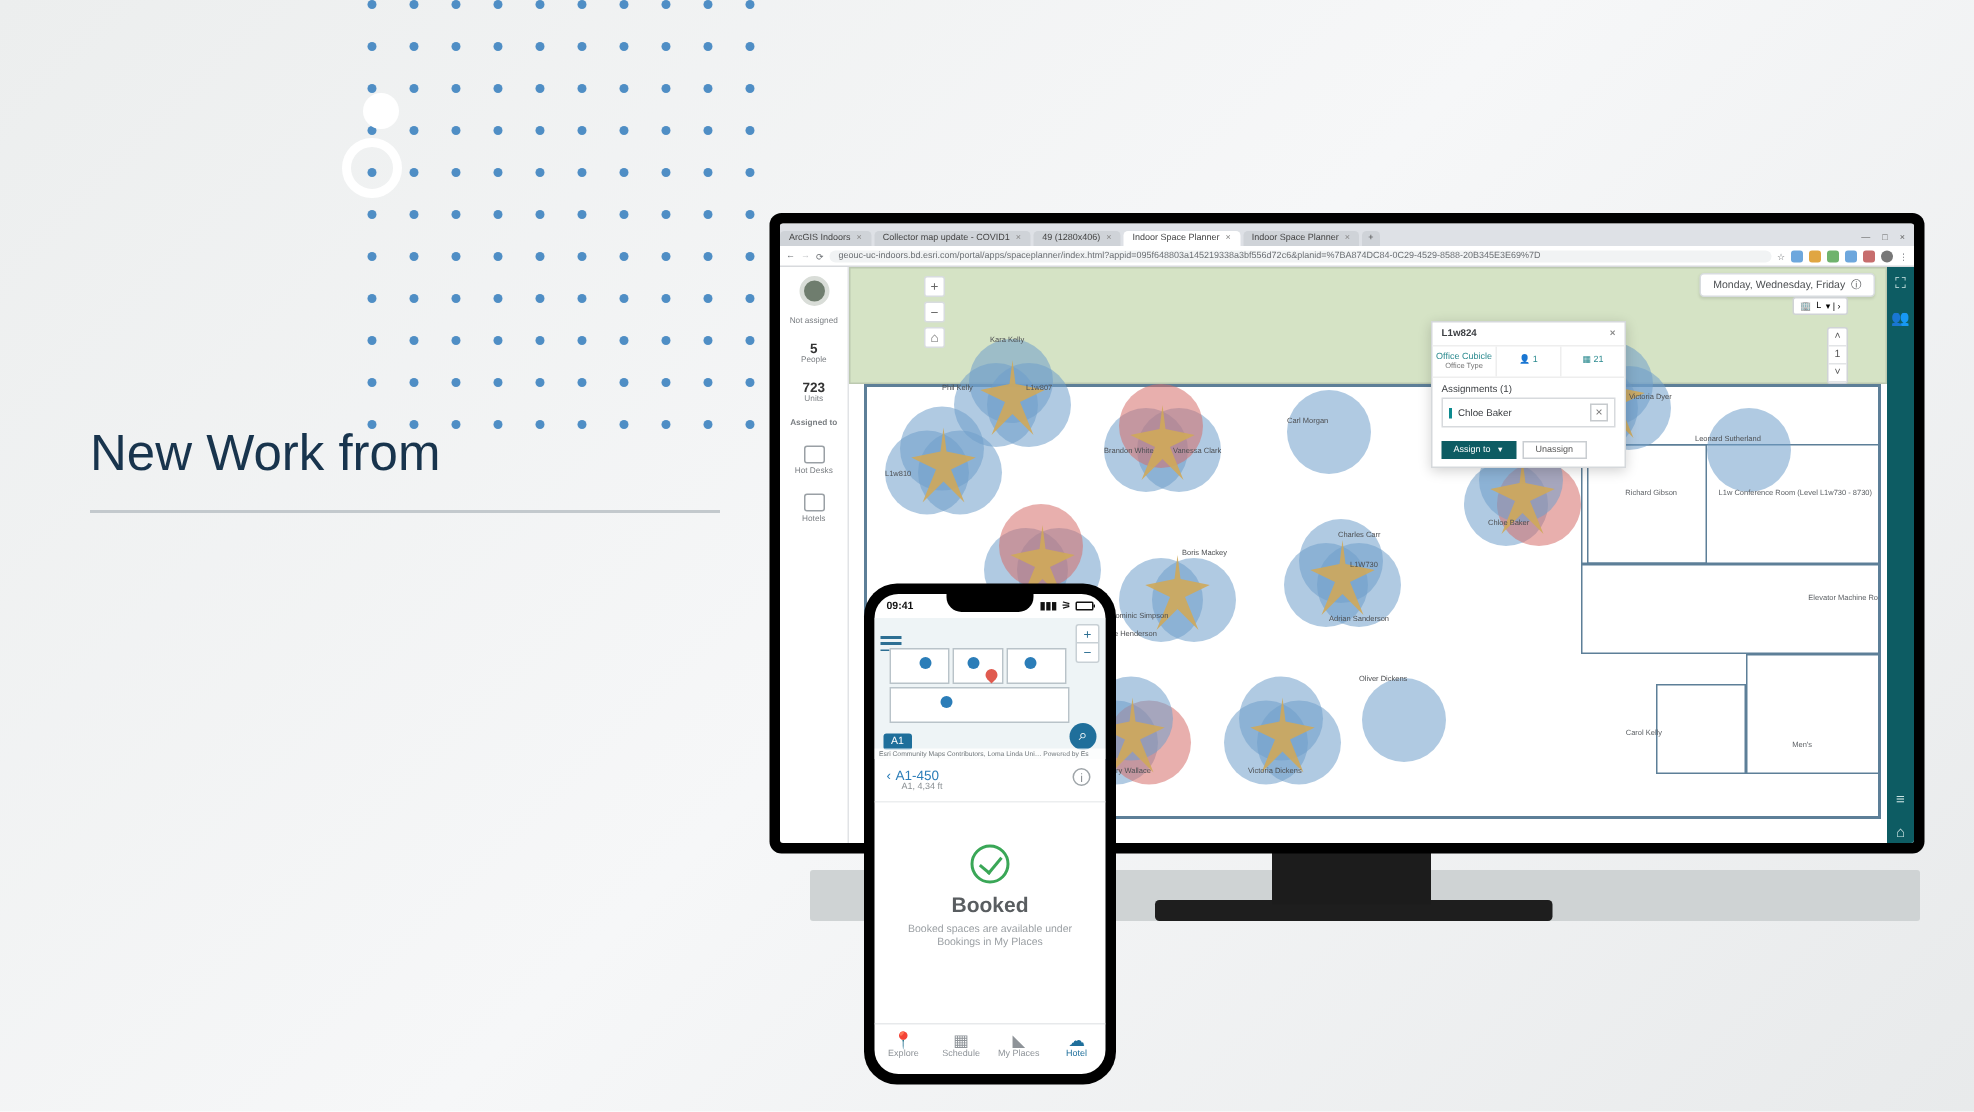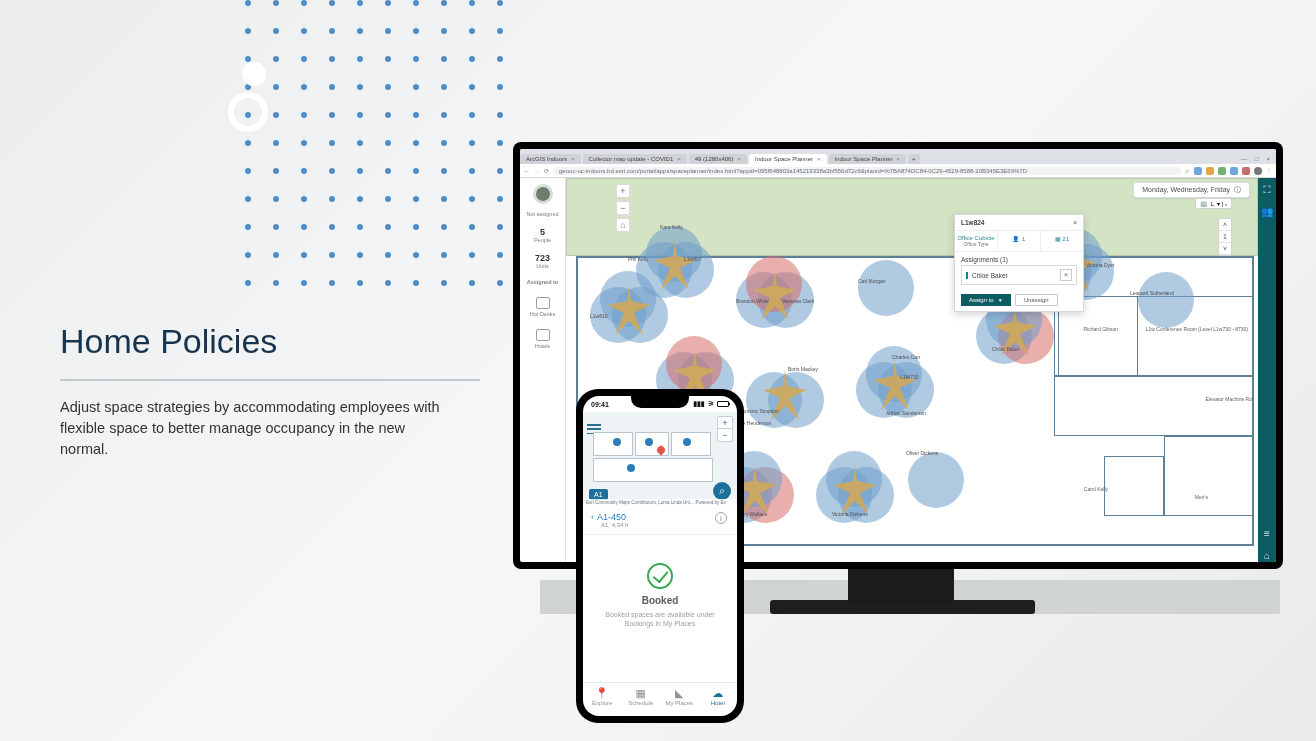--- a/index.html
+++ b/index.html
@@ -113,21 +113,21 @@
   .zoomc div:first-child{border-bottom:1px solid #c8d0d5;}
   .attrib { position:absolute; left:0; right:0; bottom:0; font-size:4.5px; color:#6f767a; background:rgba(255,255,255,0.8); padding:1px 3px; white-space:nowrap; overflow:hidden; }
 
   .pheader { padding:6px 8px; border-bottom:1px solid #eceeef; }
   .pheader .bk { color:#2b7db8; font-size:9px; display:flex; align-items:center; gap:3px; font-weight:500;}
   .pheader .sub { font-size:6px; color:#8a8f93; margin-left:10px; }
   .pheader .info { position:absolute; right:10px; top:116px; width:12px; height:12px; border:1px solid #9fa5a9; border-radius:50%; font-size:8px; text-align:center; line-height:11px; color:#8a8f93;}
   .pbody { text-align:center; padding:28px 12px; }
   .check { width:26px; height:26px; border:2px solid #3aa757; border-radius:50%; margin:0 auto 6px; position:relative; }
   .check::after { content:""; position:absolute; left:7px; top:3px; width:7px; height:12px; border-right:2px solid #3aa757; border-bottom:2px solid #3aa757; transform:rotate(40deg); }
-  .booked { font-size:10px; color:#595d60; font-weight:600; }
+  .booked { font-size:14px; color:#595d60; font-weight:600; }
   .bsub { font-size:7px; color:#9a9fa3; margin-top:4px; line-height:1.3; }
   .pnav { position:absolute; left:0; right:0; bottom:0; height:34px; border-top:1px solid #e7e9eb; display:flex; }
   .pnav .it { flex:1; text-align:center; font-size:6px; color:#8e9398; padding-top:4px; }
   .pnav .it.active { color:#1f6f9b; }
   .pnav .ic { font-size:11px; display:block; }
 
 </style>
 </head>
 <body>
 
@@ -243,25 +243,23 @@
     <div class="dot" style="left: 224px; top: 280px;"></div>
     <div class="dot" style="left: 252px; top: 280px;"></div>
   </div>
 <div class="circles">
   <div class="c1"></div>
     <div class="c2"></div>
 </div>
 
 <div class="textblock">
   <h1>
-    <br>
-    <span>Home Policies</span>
+    <span>New Work from</span><br>
   </h1>
   <hr>
-  <p>Adjust space strategies by accommodating employees with flexible space to better manage occupancy in the new normal.</p>
 </div>
 
 <div class="desk-shadow"></div>
 <div class="monitor-base"></div>
 <div class="monitor-stand"></div>
 <div class="monitor">
   <div class="screen">
 
     <div class="tabs">
       <div class="tab inactive">

